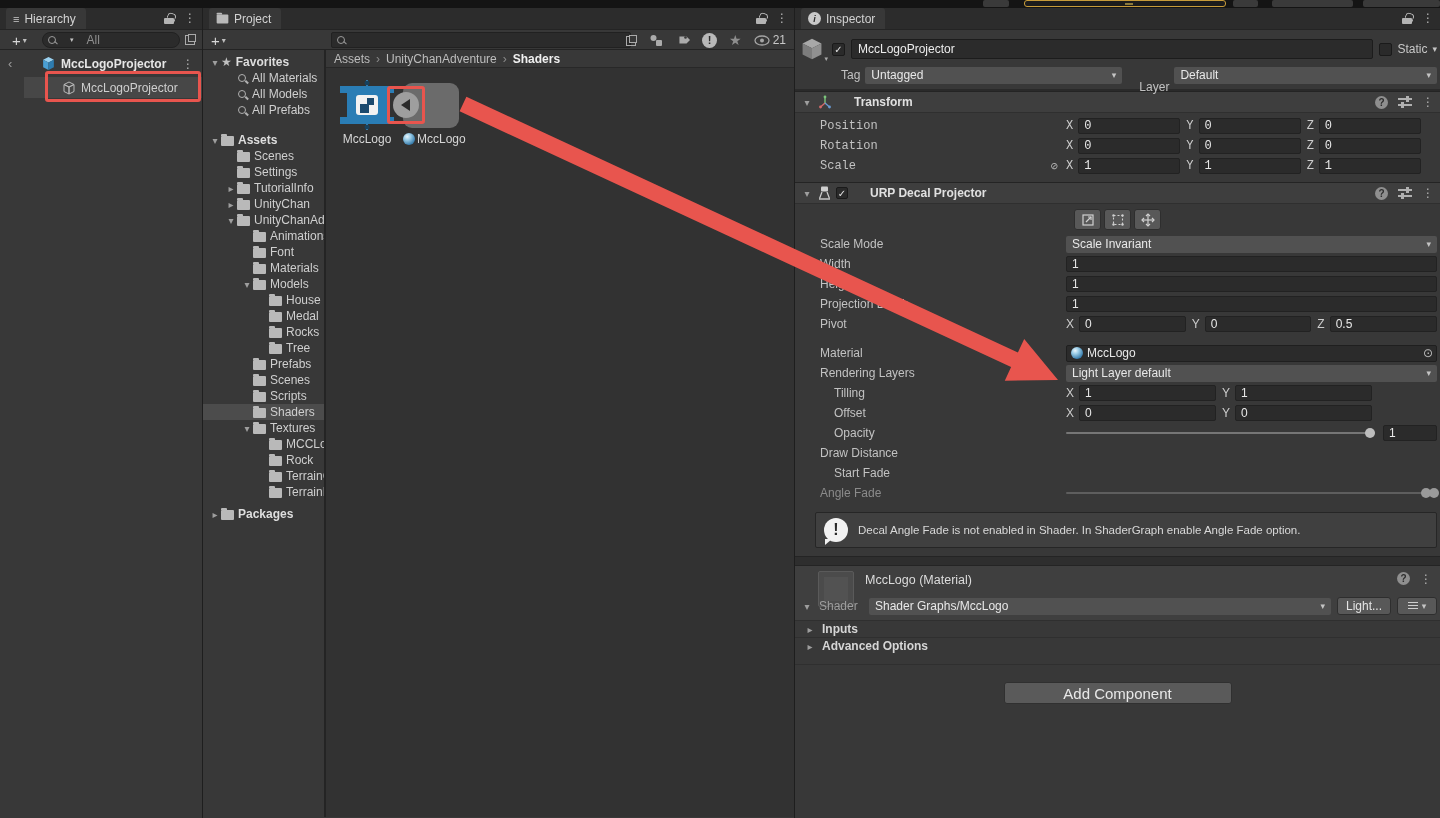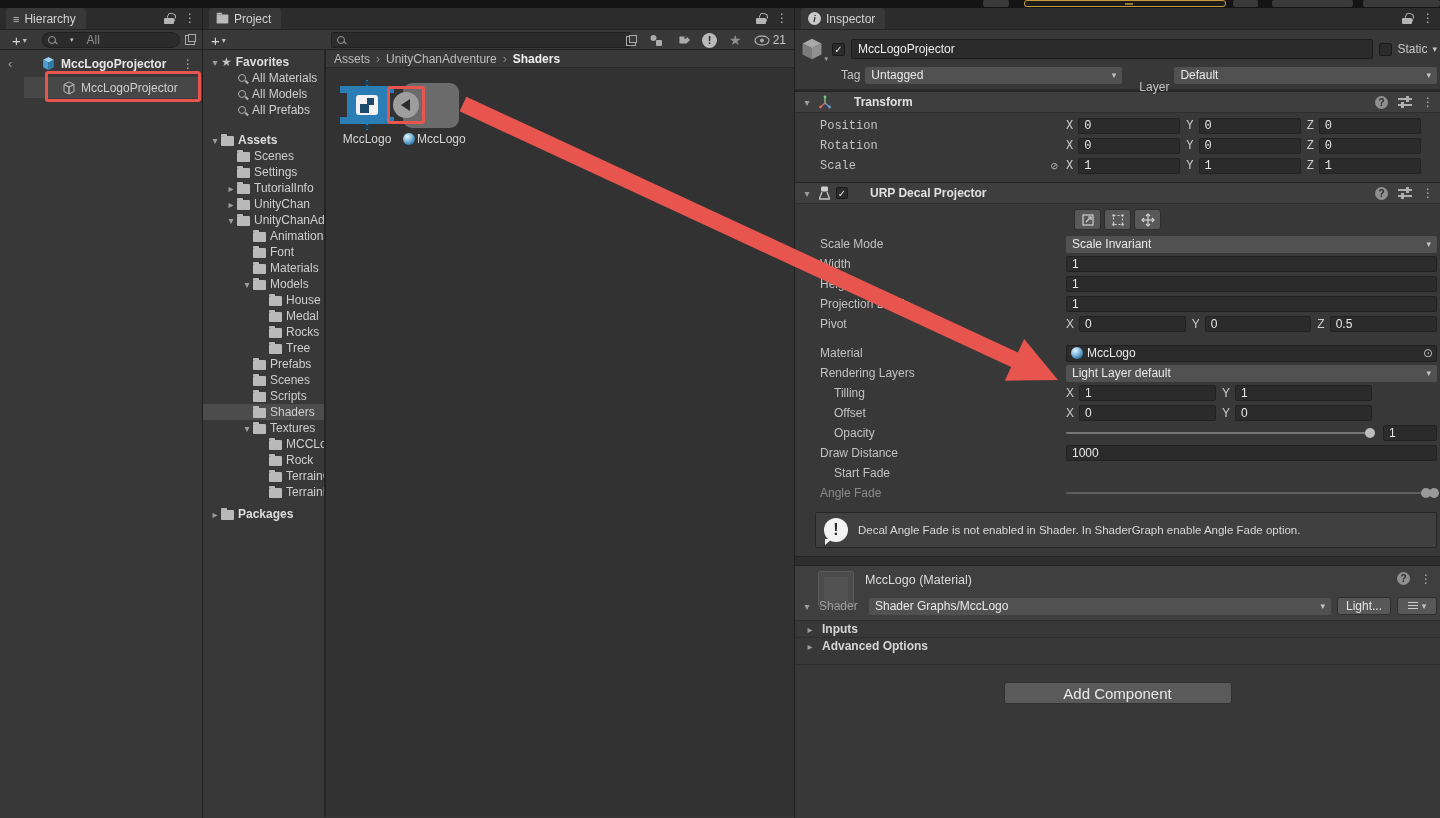--- a/index.html
+++ b/index.html
@@ -689,21 +689,20 @@
         <span class="ilabel ind">Opacity</span>
         <div class="sliderwrap">
           <div class="track">
               <div class="knob" style="left:calc(100% - 10px);"></div>
             </div>
           <div class="valbox">1</div>
         </div>
       </div>
       <div class="irow">
         <span class="ilabel">Draw Distance</span>
-        <div class="fullfield">1000</div>
       </div>
       <div class="irow">
         <span class="ilabel ind">Start Fade</span>
       </div>
       <div class="irow">
         <span class="ilabel dim">Angle Fade</span>
         <div class="sliderwrap">
           <div class="track dim">
             <div class="knob" style="left:calc(100% - 16px);background:#9a9a9a;"></div>
             <div class="knob" style="left:calc(100% - 8px);background:#9a9a9a;"></div>

